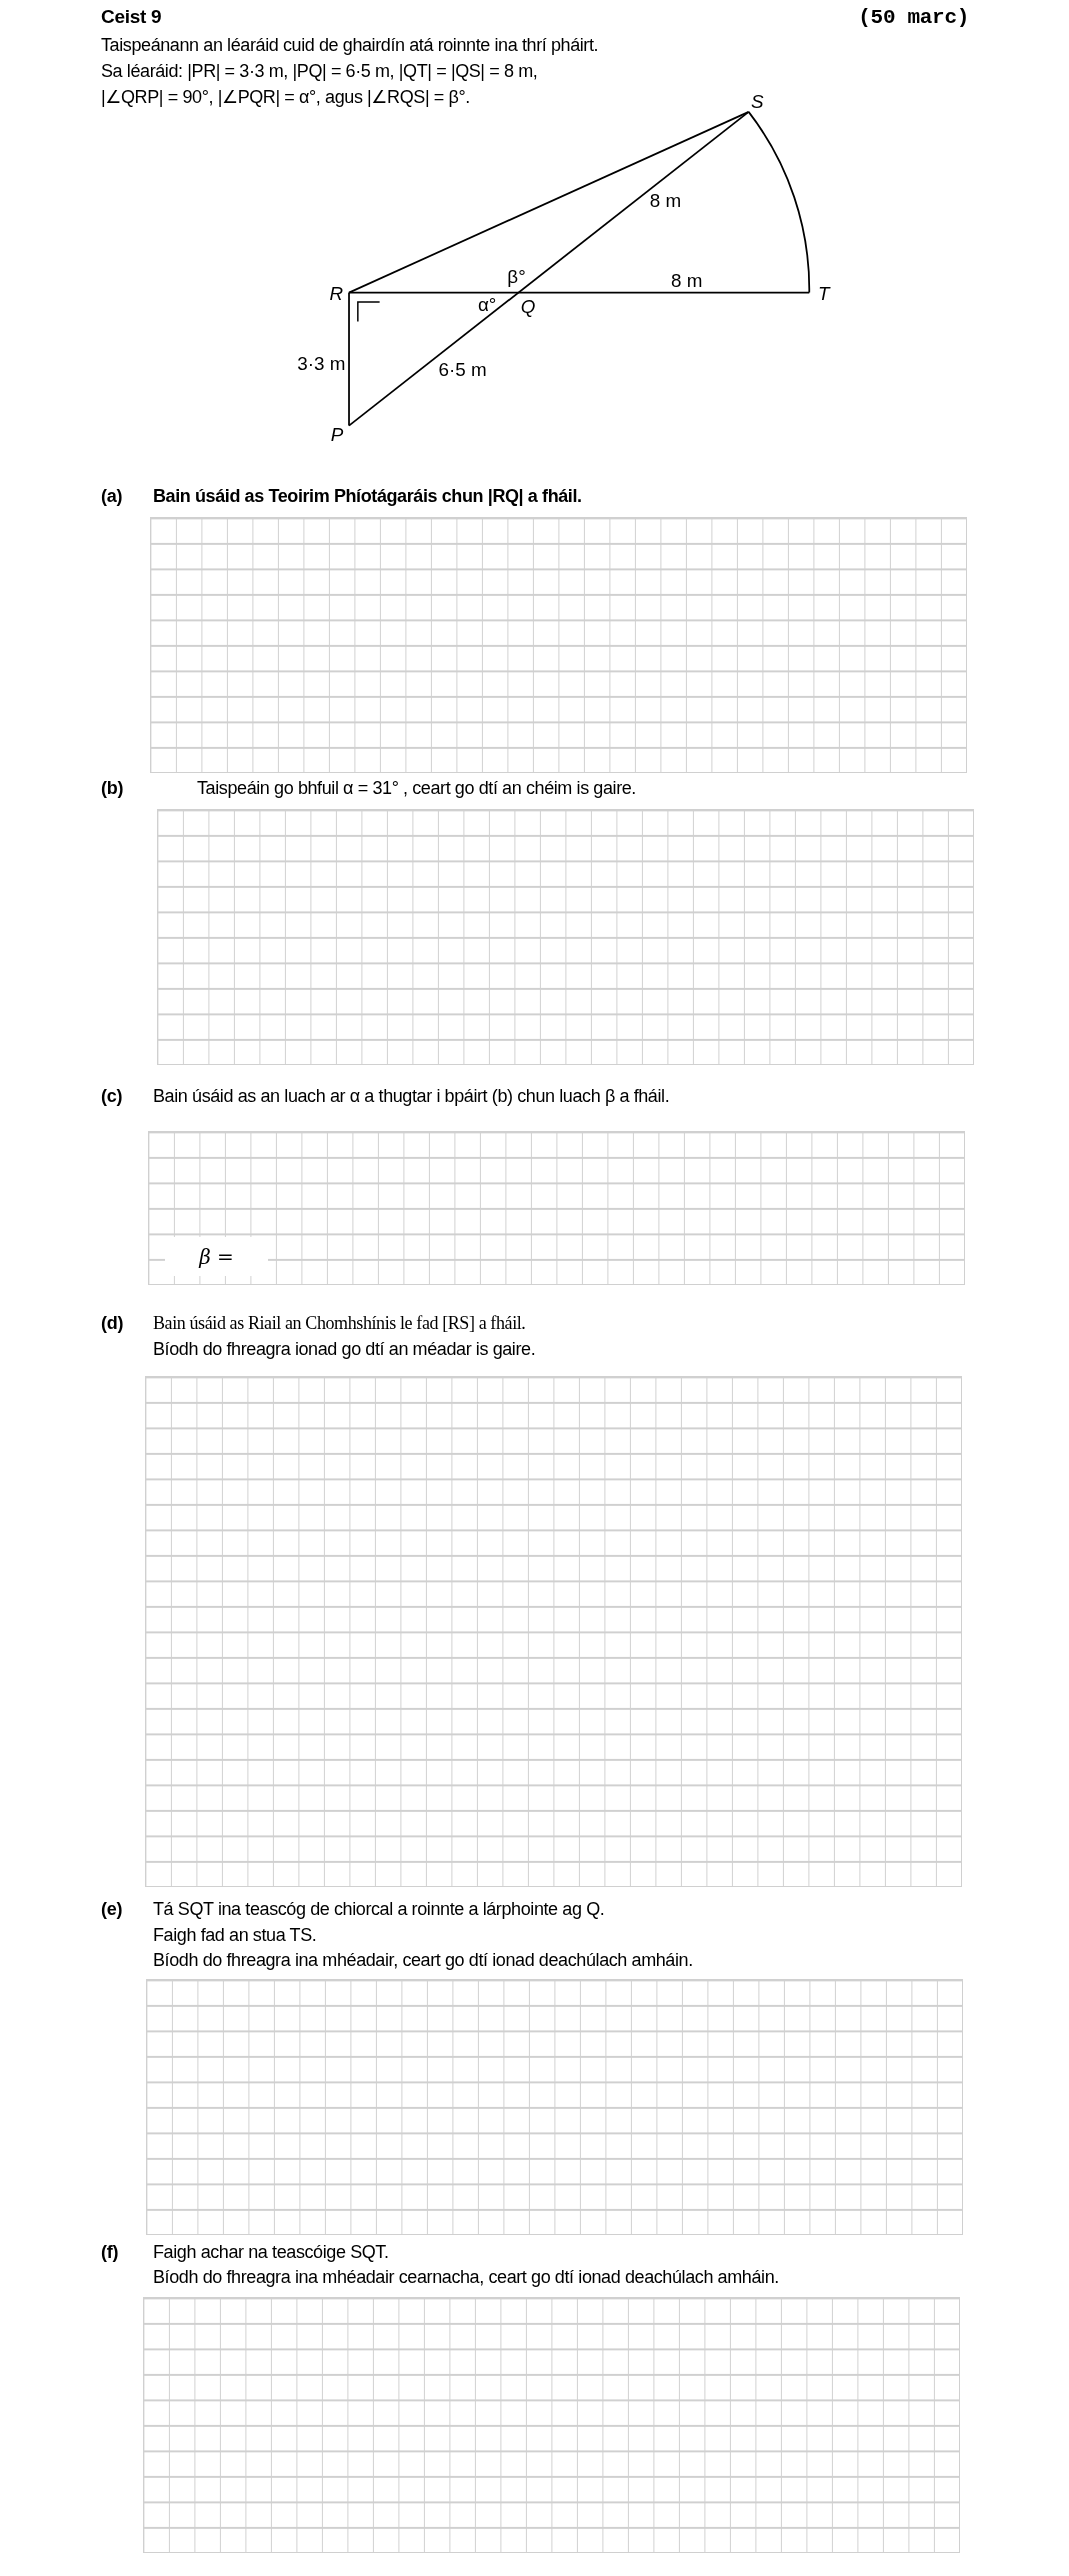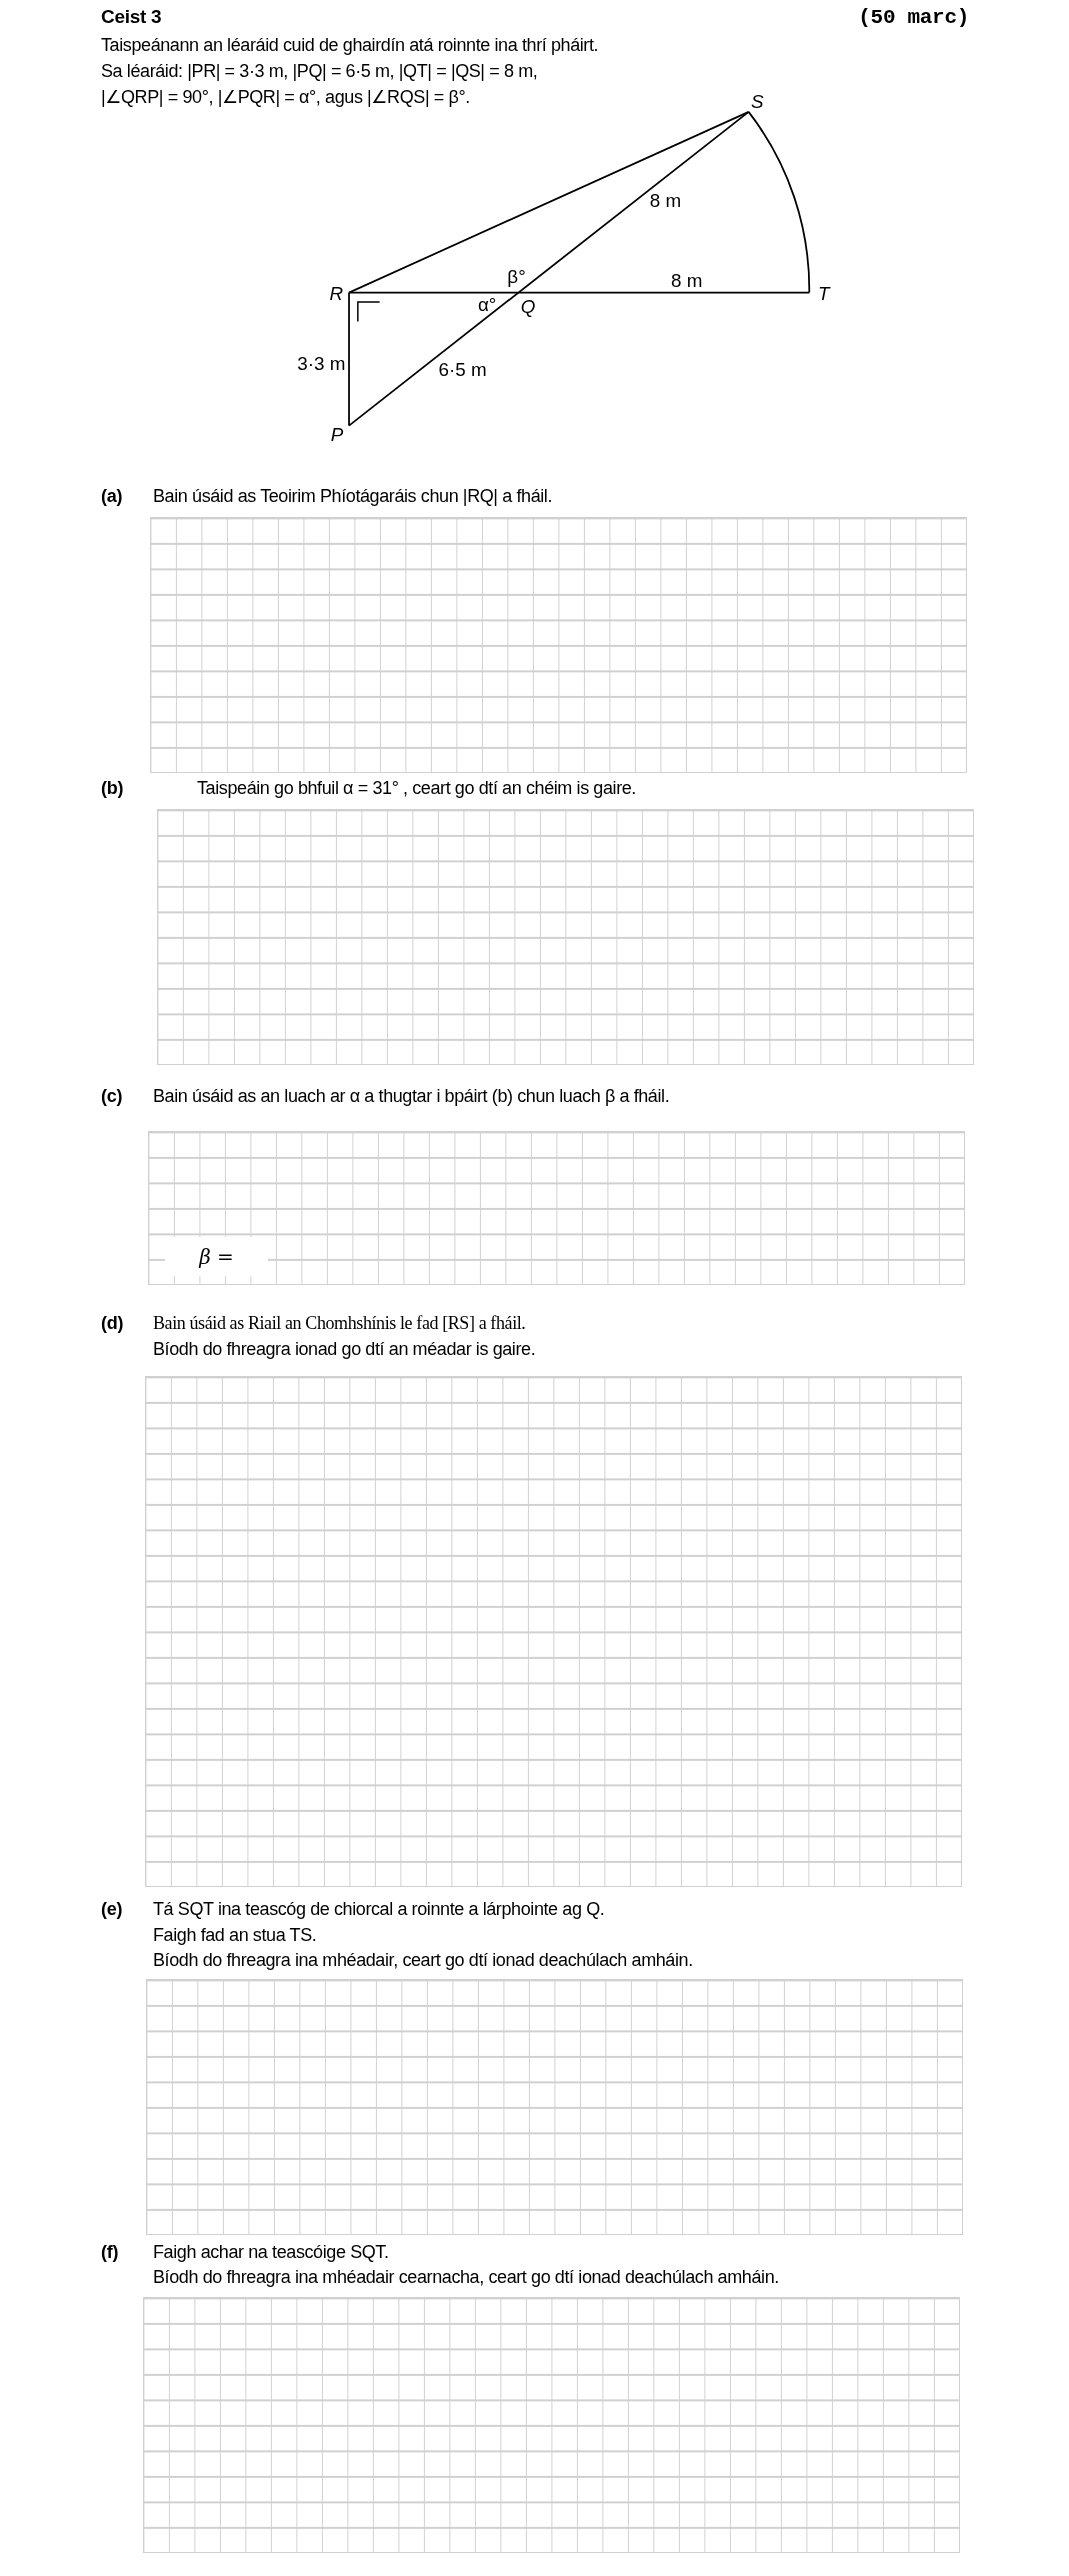--- a/index.html
+++ b/index.html
@@ -29,21 +29,21 @@
   .beta-box {
     position: absolute; background: #fff;
     display: flex; align-items: center; justify-content: center;
     font-size: 20px;
   }
   svg text { font-family: "Liberation Sans", "DejaVu Sans", sans-serif; }
 </style>
 </head>
 <body>
 
-<div class="abs title">Ceist 3</div>
+<div class="abs title">Ceist 9</div>
 <div class="abs marks">(50 marc)</div>
 
 <div class="abs line" style="left:101px; top:35px;">Taispeánann an léaráid cuid de ghairdín atá roinnte ina thrí pháirt.</div>
 <div class="abs line" style="left:101px; top:61px;">
   <span>Sa léaráid: |PR| = 3·3 m,  |PQ| = 6·5 m,  |QT| = |QS| = 8 m,</span>
 </div>
 <div class="abs line" style="left:101px; top:86px;">
   <span>|∠QRP| = 90°,  |∠PQR| = α°, agus |∠RQS| =  β°.</span>
 </div>
 
@@ -65,21 +65,21 @@
     <text x="1104" y="352">8 m</text>
     <text x="1140" y="487">8 m</text>
     <text x="505" y="628">3·3 m</text>
     <text x="745" y="638">6·5 m</text>
     <text x="812" y="528">α°</text>
     <text x="862" y="480">β°</text>
   </g>
 </svg>
 
 <div class="abs part-label" style="left:101px; top:486px;">(a)</div>
-<div class="abs part-text" style="left:153px; top:486px;">Bain úsáid as Teoirim Phíotágaráis chun |RQ| a fháil.</div>
+<div class="abs part-text" style="left:153px; top:486px;font-weight:bold;">Bain úsáid as Teoirim Phíotágaráis chun |RQ| a fháil.</div>
 <div class="grid" style="left:150px; top:517px; width:817px; height:256px;"></div>
 
 <div class="abs part-label" style="left:101px; top:778px;">(b)</div>
 <div class="abs part-text" style="left:153px; top:778px;margin-left:44px;">Taispeáin go bhfuil α = 31° ,  ceart go dtí an chéim is gaire.</div>
 <div class="grid" style="left:157px; top:809px; width:817px; height:256px;"></div>
 
 <div class="abs part-label" style="left:101px; top:1086px;">(c)</div>
 <div class="abs part-text" style="left:153px; top:1086px;">Bain úsáid as an luach ar α a thugtar i bpáirt (b) chun luach β a fháil.</div>
 <div class="grid" style="left:148px; top:1131px; width:817px; height:154px;"></div>
 <div class="beta-box mathup" style="left:165px; top:1237px; width:103px; height:39px;">

